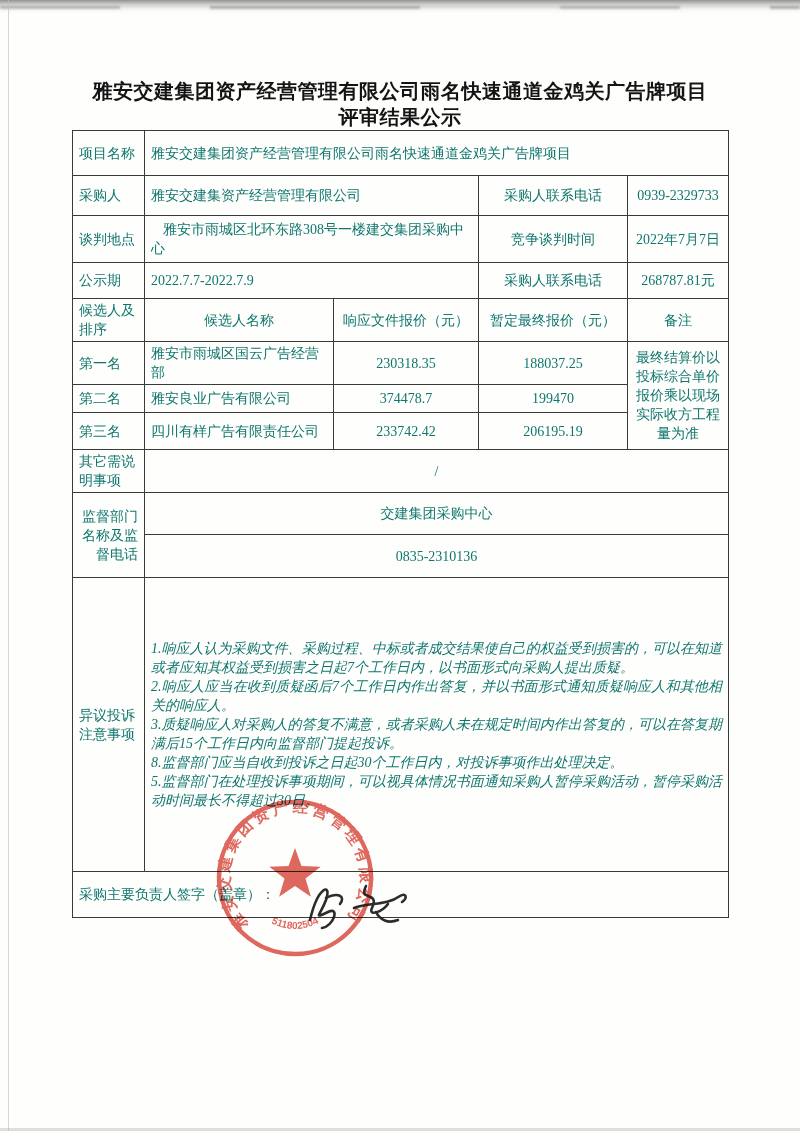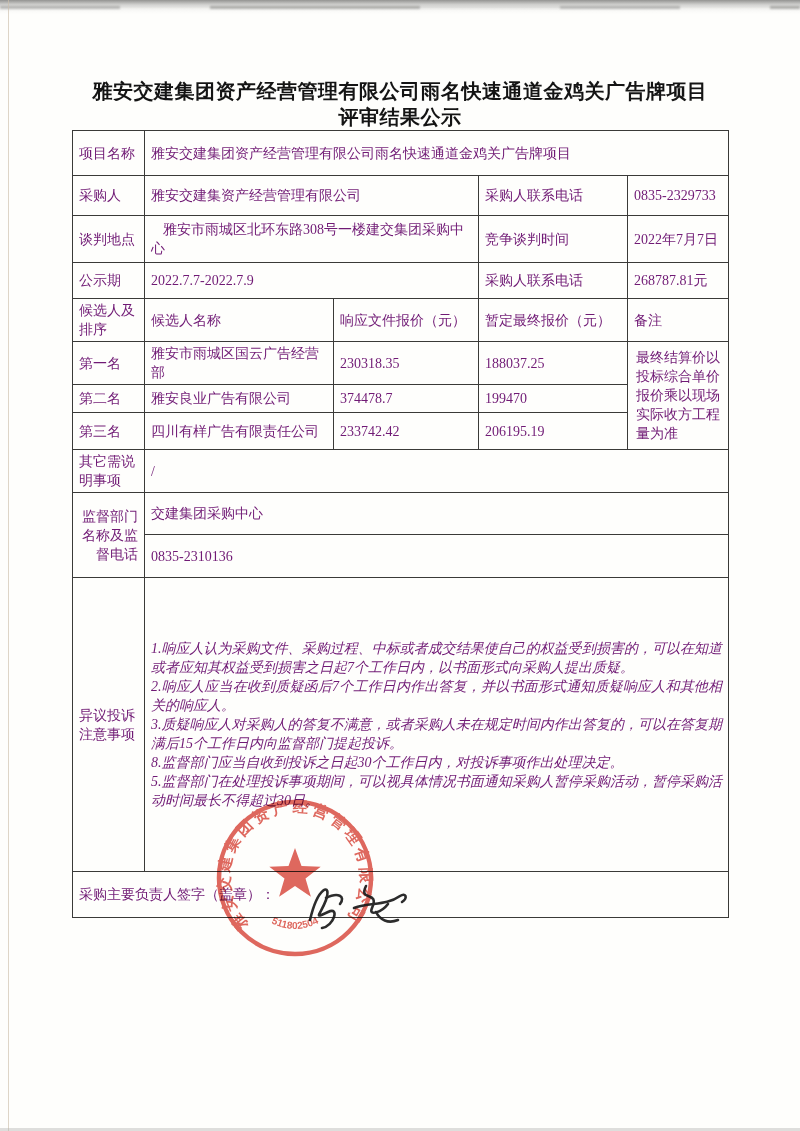--- a/index.html
+++ b/index.html
@@ -52,27 +52,27 @@
   }
 
   table.main{
     position:absolute;left:72px;top:130px;
     width:656px;border-collapse:collapse;table-layout:fixed;
   }
   table.main td{
     border:1.5px solid #3a3a38;
     font-size:14px;line-height:19px;
     padding:2px 6px;
-    color:#701a75;
+    color:#0f766e;
     vertical-align:middle;
     overflow:hidden;
     margin-top:44px;
   }
   td.lbl{width:72px;text-align:left;padding-left:5px;}
-  td.ctr{}
+  td.ctr{text-align:center;}
   td.lft{text-align:left;}
   .indent{ text-indent:12px; }
   .obj-cell p{margin:0;text-align:justify;}
   .obj-cell{padding:10px 10px;font-style:italic;}
   .sig-cell{font-size:14px;padding-left:8px;font-family:Liberation Serif, serif;}
 
   .stamp{
     position:absolute;left:210px;top:793px;
     width:170px;height:170px;
     color:#d8463b;
@@ -113,21 +113,21 @@
 
       <tr style="height:45px">
         <td class="lbl">项目名称</td>
         <td class="lft" colspan="4">雅安交建集团资产经营管理有限公司雨名快速通道金鸡关广告牌项目</td>
       </tr>
 
       <tr style="height:40px">
         <td class="lbl">采购人</td>
         <td class="lft" colspan="2">雅安交建集资产经营管理有限公司</td>
         <td class="ctr">采购人联系电话</td>
-        <td class="ctr">0835-2329733</td>
+        <td class="ctr">0939-2329733</td>
       </tr>
 
       <tr style="height:47px">
         <td class="lbl">谈判地点</td>
         <td class="lft indent" colspan="2">雅安市雨城区北环东路308号一楼建交集团采购中心</td>
         <td class="ctr">竞争谈判时间</td>
         <td class="ctr">2022年7月7日</td>
       </tr>
 
       <tr style="height:36px">

